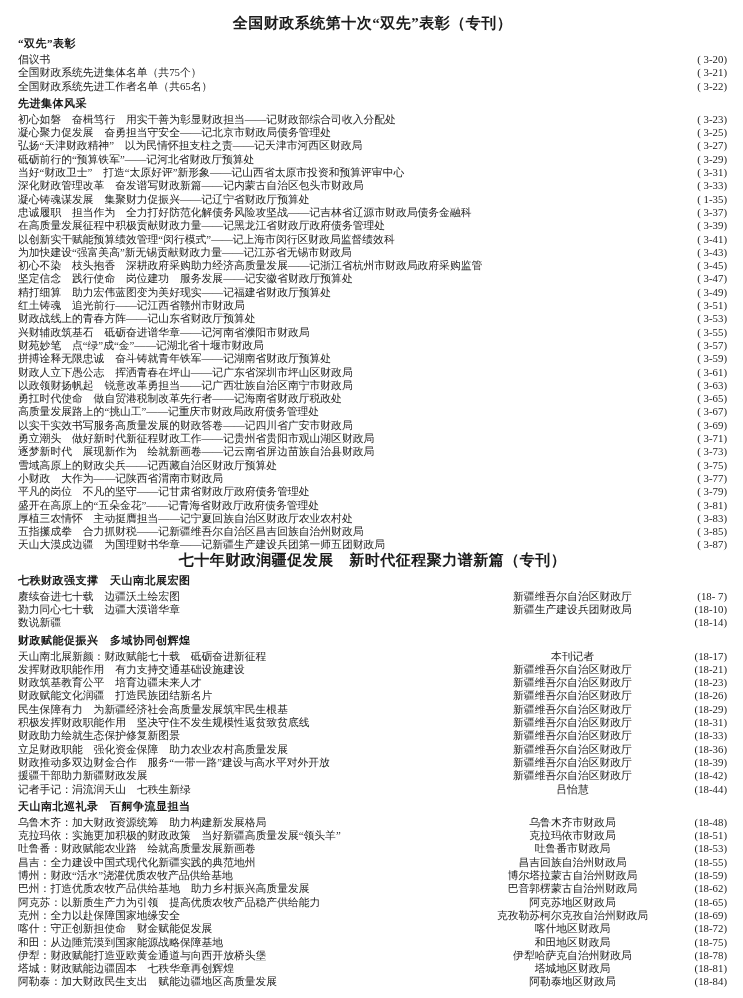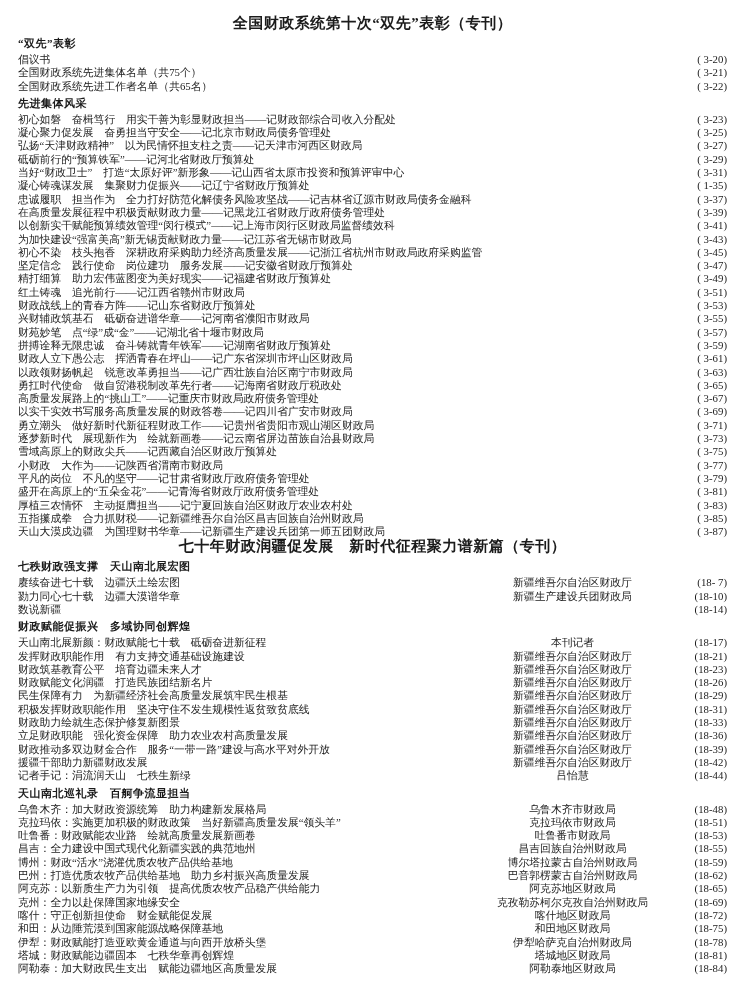--- a/index.html
+++ b/index.html
@@ -92,20 +92,24 @@
         <div class="row">
           <span class="entry-title">砥砺前行的“预算铁军”——记河北省财政厅预算处</span>
           <span class="entry-page">( 3-29)</span>
         </div>
 
         <div class="row">
           <span class="entry-title">当好“财政卫士”　打造“太原好评”新形象——记山西省太原市投资和预算评审中心</span>
           <span class="entry-page">( 3-31)</span>
         </div>
 
+        <div class="row">
+          <span class="entry-title">深化财政管理改革　奋发谱写财政新篇——记内蒙古自治区包头市财政局</span>
+          <span class="entry-page">( 3-33)</span>
+        </div>
 
         <div class="row">
           <span class="entry-title">凝心铸魂谋发展　集聚财力促振兴——记辽宁省财政厅预算处</span>
           <span class="entry-page">( 1-35)</span>
         </div>
 
         <div class="row">
           <span class="entry-title">忠诚履职　担当作为　全力打好防范化解债务风险攻坚战——记吉林省辽源市财政局债务金融科</span>
           <span class="entry-page">( 3-37)</span>
         </div>

